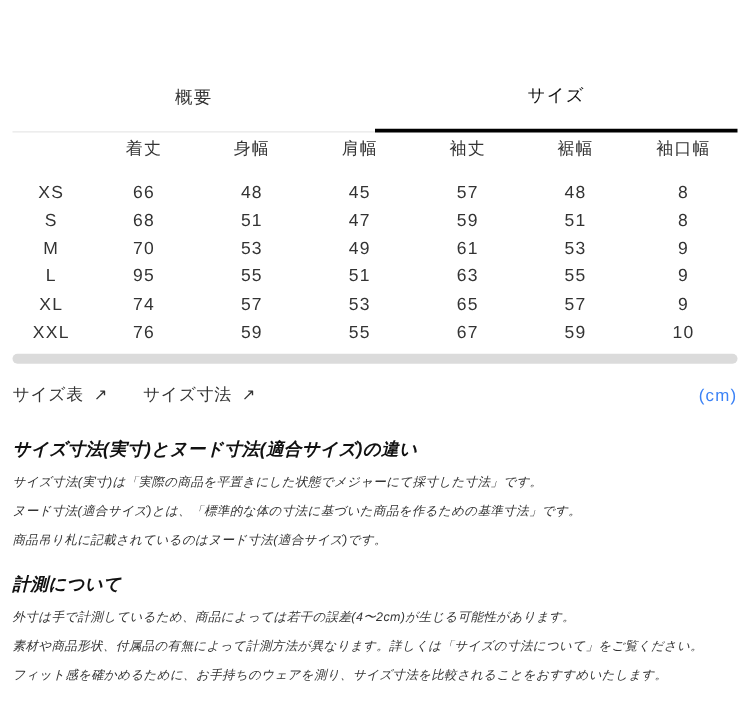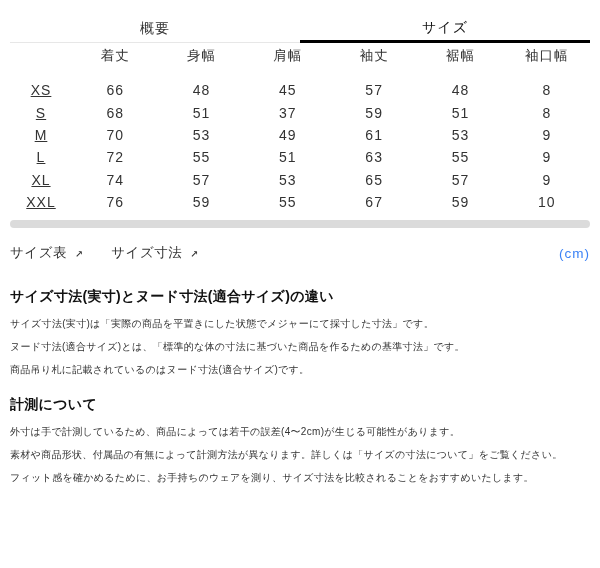--- a/index.html
+++ b/index.html
@@ -5,54 +5,54 @@
   html,body{margin:0;padding:0;background:#fff;}
   body{
     width:600px;height:568px;overflow:hidden;
     font-family:"Liberation Sans","DejaVu Sans",sans-serif;
     color:#333333;
     -webkit-font-smoothing:antialiased;
   }
   .page{padding:0 10px;}
 
   
-  .tabbar{display:flex;height:43px;box-sizing:border-box;}
+  .tabbar{display:flex;height:72px;box-sizing:border-box;margin-top:34px;}
   .tab{
     flex:1;display:flex;align-items:center;justify-content:center;
     box-sizing:border-box;padding-top:16px;cursor:pointer;
     font-size:14px;color:#333;letter-spacing:1px;
     border-bottom:1px solid #e7e7e7;
   }
   .tab.active{border-bottom:3px solid #000000;color:#111;}
 
   
   .size-table{width:100%;border-collapse:collapse;margin-top:4px;table-layout:fixed;}
   .size-table th{
     font-weight:400;font-size:13.5px;color:#333;text-align:center;
     padding:0 0 14px 0;letter-spacing:1px;
   }
   .size-table td{
     font-size:14px;color:#333;text-align:center;height:22.4px;padding:0;
     letter-spacing:1px;
   }
   .size-table .col-size{width:62px;}
-  .row-label{font-size:13.5px;text-decoration:underline;}
+  .row-label{font-size:13.5px;}
 
   
   .hscrollbar{margin-top:7px;height:8px;border-radius:4px;background:#dbdbdb;}
 
   
   .links-row{display:flex;align-items:center;margin-top:16px;font-size:13.5px;}
-  .ext-link{display:inline-flex;align-items:center;color:#333;text-decoration:none;cursor:pointer;letter-spacing:0.5px;font-family:Liberation Mono, monospace;}
+  .ext-link{display:inline-flex;align-items:center;color:#333;text-decoration:none;cursor:pointer;letter-spacing:0.5px;}
   .ext-link + .ext-link{margin-left:28px;}
   .ext-link .arrow{margin-left:8px;font-size:13px;color:#333;}
   .unit{margin-left:auto;font-size:13.5px;color:#3b82f6;letter-spacing:1px;}
 
   
-  .section{margin-top:26px;}
+  .section{margin-top:26px;font-style:italic;}
   .section + .section{margin-top:18px;}
   .section h3{
     margin:0 0 9px 0;font-size:14px;font-weight:700;color:#111;
     letter-spacing:0.3px;
   }
   .section p{
     margin:0 0 6px 0;font-size:10px;line-height:17px;color:#333;
     letter-spacing:0.3px;
   }
   .section p:last-child{margin-bottom:0;}
@@ -90,37 +90,37 @@
         <td>48</td>
         <td>45</td>
         <td>57</td>
         <td>48</td>
         <td>8</td>
       </tr>
       <tr>
         <td class="row-label">S</td>
         <td>68</td>
         <td>51</td>
-        <td>37</td>
+        <td>47</td>
         <td>59</td>
         <td>51</td>
         <td>8</td>
       </tr>
       <tr>
         <td class="row-label">M</td>
         <td>70</td>
         <td>53</td>
         <td>49</td>
         <td>61</td>
         <td>53</td>
         <td>9</td>
       </tr>
       <tr>
         <td class="row-label">L</td>
-        <td>72</td>
+        <td>95</td>
         <td>55</td>
         <td>51</td>
         <td>63</td>
         <td>55</td>
         <td>9</td>
       </tr>
       <tr>
         <td class="row-label">XL</td>
         <td>74</td>
         <td>57</td>

